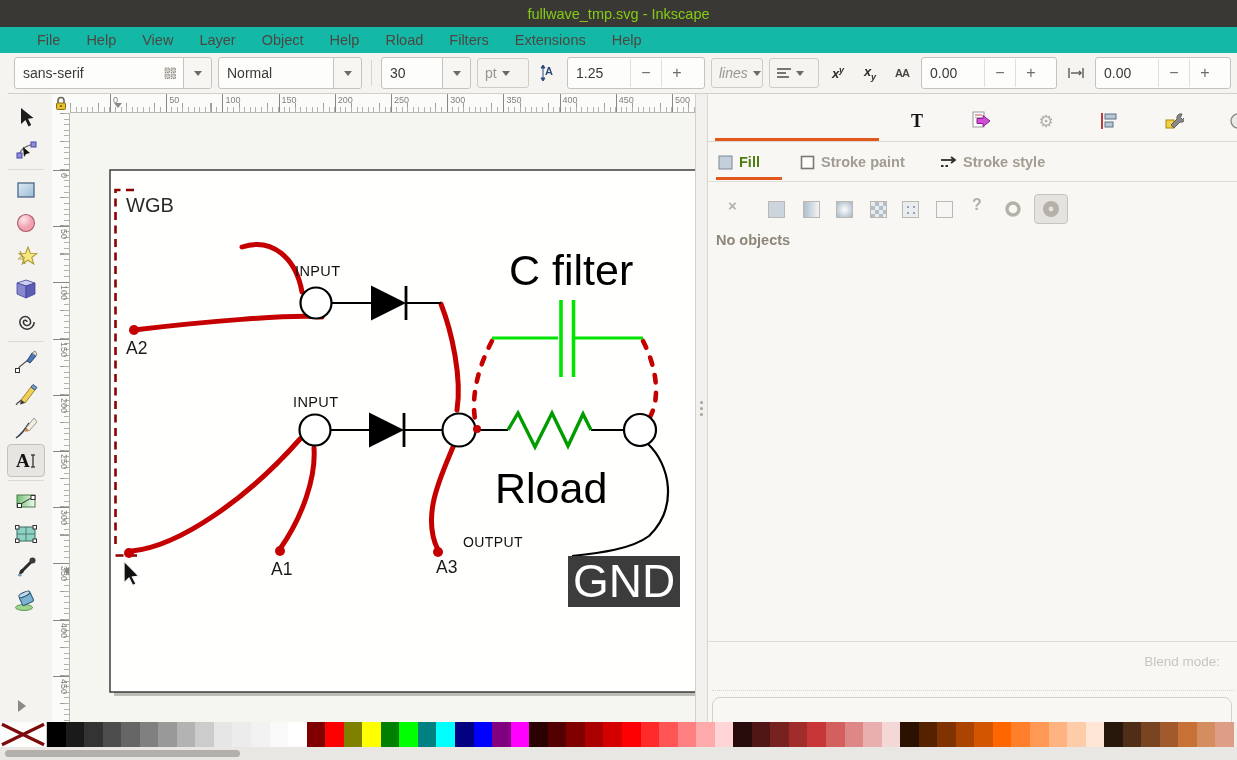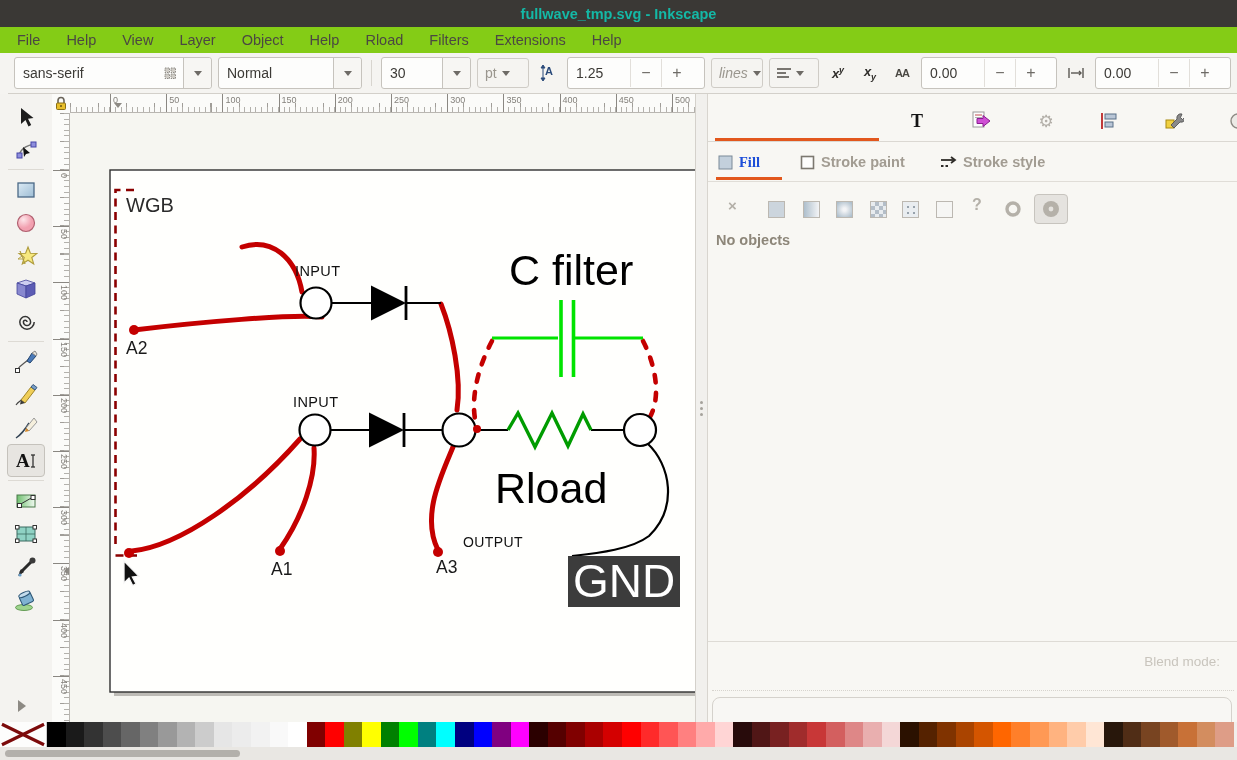--- a/index.html
+++ b/index.html
@@ -2,24 +2,24 @@
 <html><head>
 <meta charset="utf-8">
 <style>
   html,body{margin:0;padding:0;background:#d8d6d2;}
   #app{position:relative;width:1237px;height:760px;overflow:hidden;
        font-family:"Liberation Sans",sans-serif;background:#f5f4f1;
        -webkit-font-smoothing:antialiased;}
   
   .titlebar{position:absolute;left:0;top:0;width:1237px;height:27px;background:#3a3835;
             display:flex;align-items:center;justify-content:center;}
-  .titlebar span{color:#14b8a6;font-size:14.5px;font-weight:bold;}
+  .titlebar span{color:#84cc16;font-size:14.5px;font-weight:normal;}
   
-  .menubar{position:absolute;left:0;top:27px;width:1237px;height:26px;background:#84cc16;
-           display:flex;align-items:center;padding-left:4px;box-sizing:border-box;}
+  .menubar{position:absolute;left:0;top:27px;width:1237px;height:26px;background:#14b8a6;
+           display:flex;align-items:center;padding-left:24px;box-sizing:border-box;}
   .menu-item{font-size:14.5px;color:#4b4842;padding:0 13px;line-height:26px;cursor:default;}
   
   .toolbar{position:absolute;left:8px;top:53px;width:1237px;height:41px;background:#f5f4f1;
            border-bottom:1px solid #d3d0ca;display:flex;align-items:center;gap:6px;
            padding-left:6px;box-sizing:border-box;overflow:hidden;}
   .combo{display:flex;height:30px;border:1px solid #c6c3bd;border-radius:3px;background:#fdfdfc;
          align-items:center;}
   .combo-text{font-size:14px;color:#3c3a36;padding:0 8px;white-space:nowrap;}
   .combo-fill{flex:1;}
   .combo-arrowbtn{width:28px;height:30px;border-left:1px solid #c6c3bd;display:flex;
@@ -84,21 +84,21 @@
   .dlg-tab-label{font-size:14.5px;font-weight:bold;color:#84796d;}
   .dlg-close{width:16px;height:16px;border-radius:50%;background:#e4737b;color:#fff;font-size:11px;
              font-weight:bold;display:flex;align-items:center;justify-content:center;line-height:1;}
   .dlg-underline{position:absolute;left:7px;top:44px;width:164px;height:3px;background:#e2571c;}
   .dlg-row-border{position:absolute;left:0;top:47px;width:530px;height:1px;background:#dbd8d2;}
   .dlg-iconbtn{position:absolute;top:13px;width:28px;height:28px;display:flex;align-items:center;
                justify-content:center;}
   .gear-glyph{font-size:17px;color:#b3afa8;}
   .subtab{position:absolute;top:55px;height:26px;display:flex;align-items:center;gap:6px;}
   .subtab span{font-size:14.5px;font-weight:bold;color:#a29c92;}
-  .subtab.active span{color:#1d4ed8;font-family:Liberation Serif, serif;}
+  .subtab.active span{color:#4d7c0f;}
   .subtab-underline{position:absolute;left:8px;top:83px;width:66px;height:3px;background:#e2571c;}
   .subtab-border{position:absolute;left:0;top:87px;width:530px;height:1px;background:#e0ddd7;}
   .paint-x{position:absolute;left:20px;top:103px;font-size:15px;font-weight:bold;color:#b4b0a8;}
   .paint-sq{position:absolute;top:107px;width:17px;height:17px;border:1px solid #bcb8b1;box-sizing:border-box;}
   .paint-q{position:absolute;left:264px;top:102px;font-size:16px;font-weight:bold;color:#b4b0a8;}
   .rule-btn{position:absolute;top:100px;width:34px;height:30px;border-radius:4px;display:flex;
             align-items:center;justify-content:center;}
   .rule-btn.pressed{background:#e5e3df;border:1px solid #c7c4be;box-sizing:border-box;}
   .no-objects{position:absolute;left:8px;top:138px;font-size:14.5px;font-weight:bold;color:#8d8679;}
   .panel-hline{position:absolute;left:0;top:547px;width:530px;height:1px;background:#dedbd5;}

